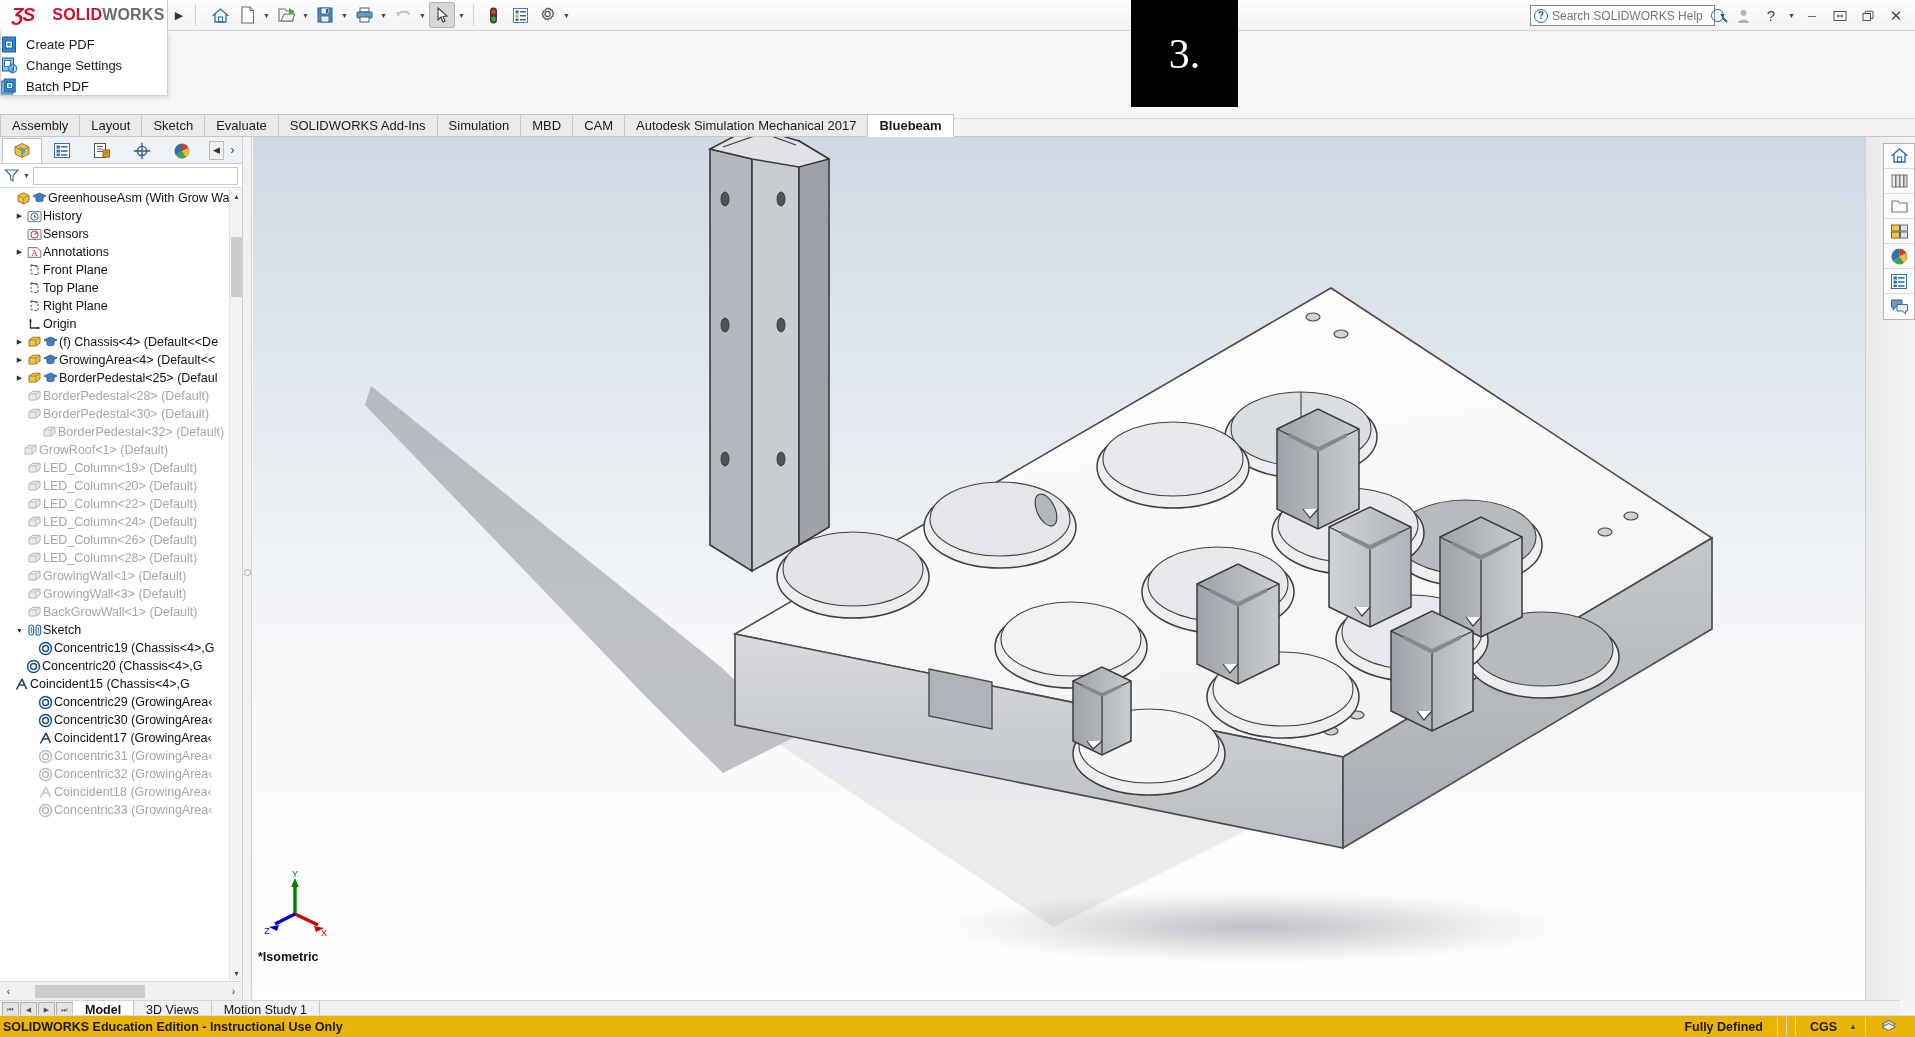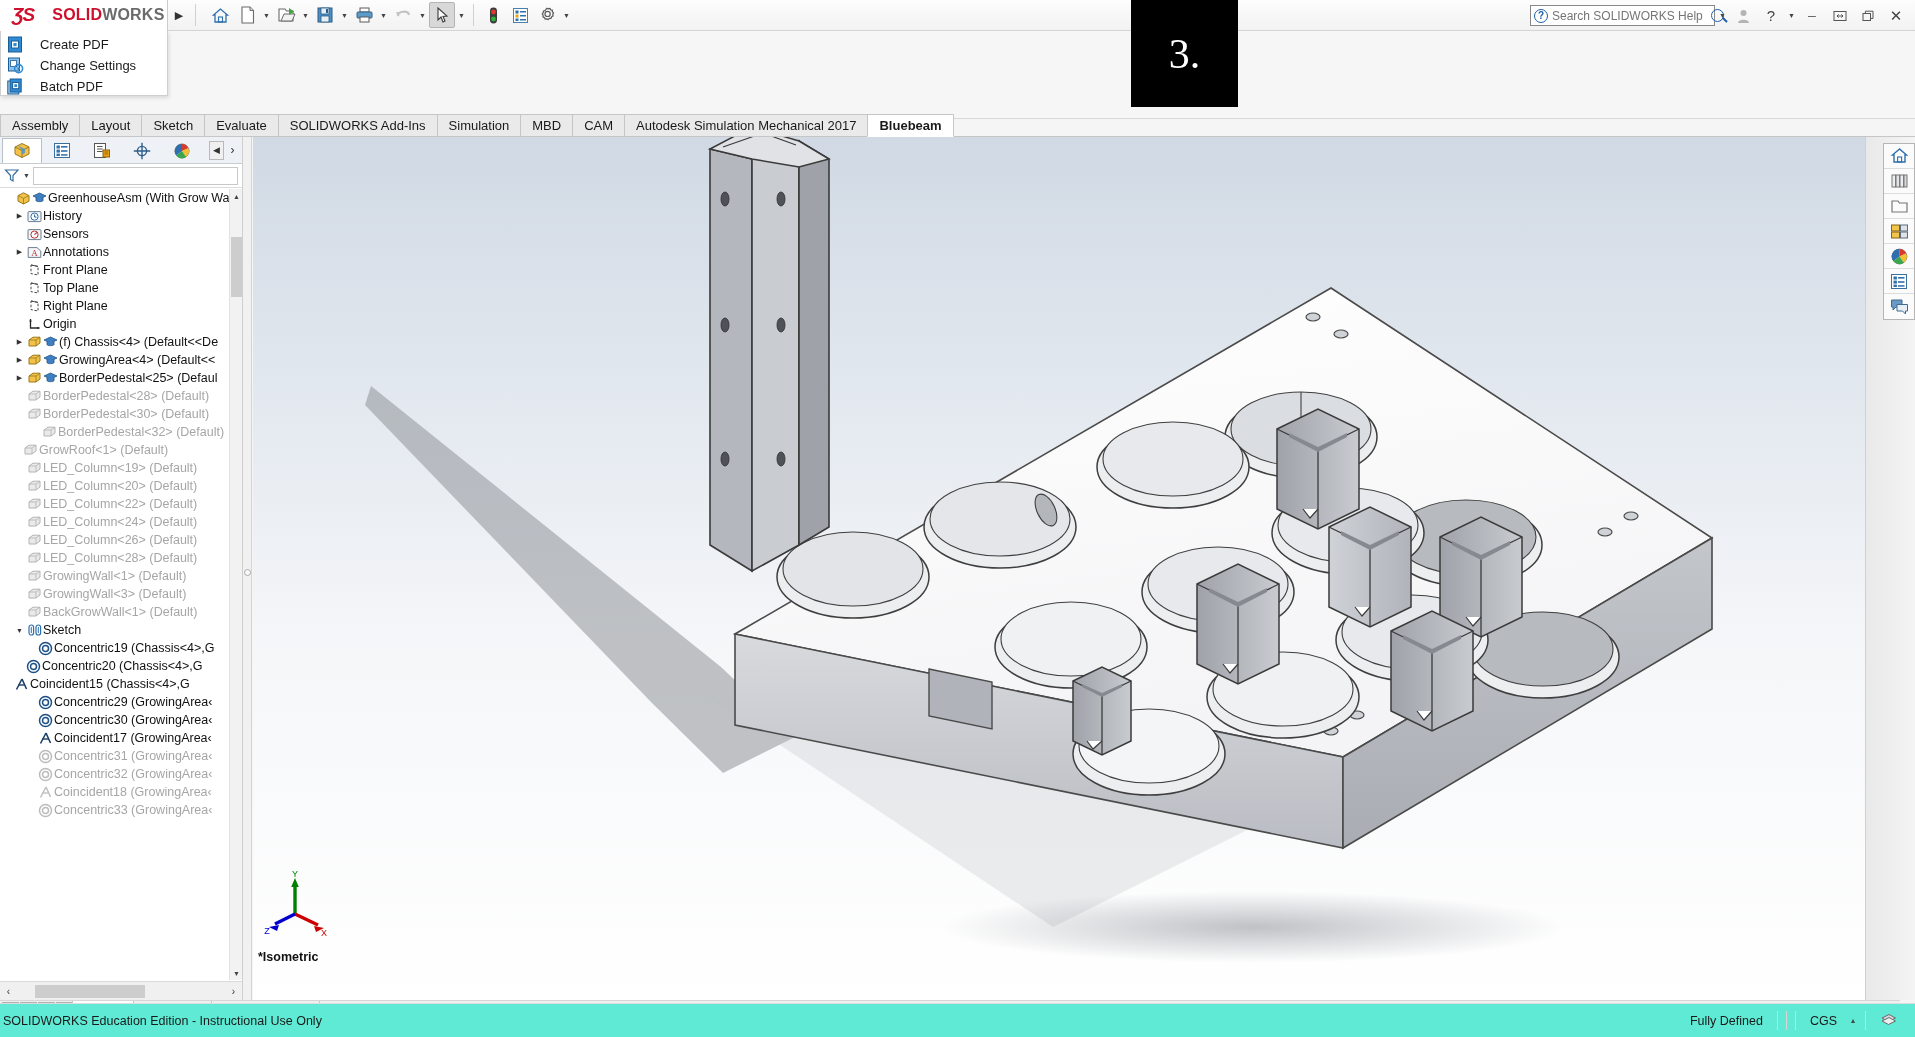--- a/index.html
+++ b/index.html
@@ -70,21 +70,21 @@
   .winbtn { width: 26px; height: 26px; display: flex; align-items: center; justify-content: center;
             font-size: 14px; color: #444; }
 
   
   .pdf-menu {
     position: absolute; top: 31px; left: 0; width: 168px; height: 65px;
     background: #fff; border: 1px solid #cfcfcf; border-top: none; z-index: 55;
     box-shadow: 1px 2px 4px rgba(0,0,0,.12);
     padding: 3px 0;
   }
-  .pdf-item { height: 21px; display: flex; align-items: center; gap: 16px; padding-left: 6px; font-size: 13px; color: #1a1a1a; }
+  .pdf-item { height: 21px; display: flex; align-items: center; gap: 8px; font-size: 13px; color: #1a1a1a; }
   .pdf-ico { width: 17px; height: 17px; flex: none; position: relative; }
 
   
   .menustrip {
     position: absolute; top: 31px; left: 168px; right: 0; height: 88px;
     background: #f6f6f6; border-bottom: 1px solid #d8d8d8;
   }
   .blank-left { position: absolute; top: 31px; left: 0; width: 168px; height: 88px; background: #f6f6f6; }
 
   
@@ -191,23 +191,23 @@
     background: #f0f0f0; border-top: 1px solid #d6d6d6; display: flex; align-items: stretch;
   }
   .navbtns { display: flex; align-items: center; padding-left: 2px; gap: 1px; }
   .navb { width: 17px; height: 16px; border: 1px solid #b0b0b0; background: #e4e4e4;
           display: flex; align-items: center; justify-content: center; font-size: 7px; color: #555; }
   .btab { padding: 0 12px; display: flex; align-items: center; font-size: 12.5px; color: #111;
           border-left: 1px solid #c8c8c8; border-right: 1px solid #c8c8c8; margin-left: -1px; background:#f0f0f0;}
   .btab.active { background: #fff; font-weight: bold; }
 
   .statusbar {
-    position: absolute; bottom: 0; left: 0; right: 0; height: 34px;
-    background: #5eead4; border-top: 1px solid #dcdcdc;
-    display: flex; align-items: center; font-size: 12.5px; color: #1a1a1a; padding-left: 3px;
+    position: absolute; bottom: 0; left: 0; right: 0; height: 22px;
+    background: #eab308; border-top: 1px solid #dcdcdc;
+    display: flex; align-items: center; font-size: 12.5px; color: #1a1a1a; padding-left: 3px; font-weight: bold;
   }
   .sb-right { position: absolute; right: 4px; display: flex; align-items: center; gap: 0px; height: 19px; }
   .sb-cell { padding: 0 14px; height: 19px; display: flex; align-items: center;
              border-left: 1px solid #d7d7d7; }
   .sb-cell.nb { border-left: none; }
   .sb-small { width: 9px; border-left: 1px solid #d7d7d7; height: 19px; }
 </style>
 </head>
 <body>
 

